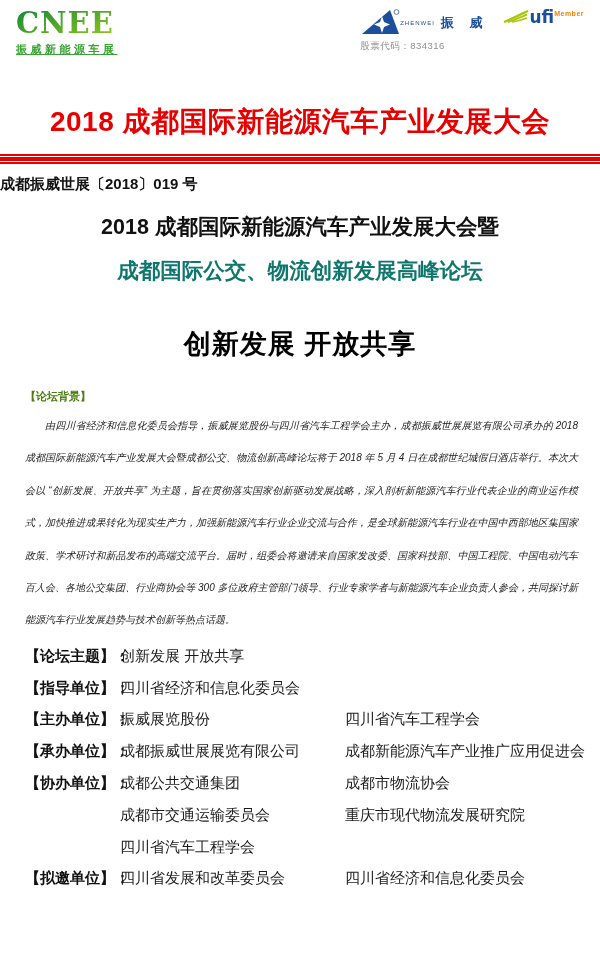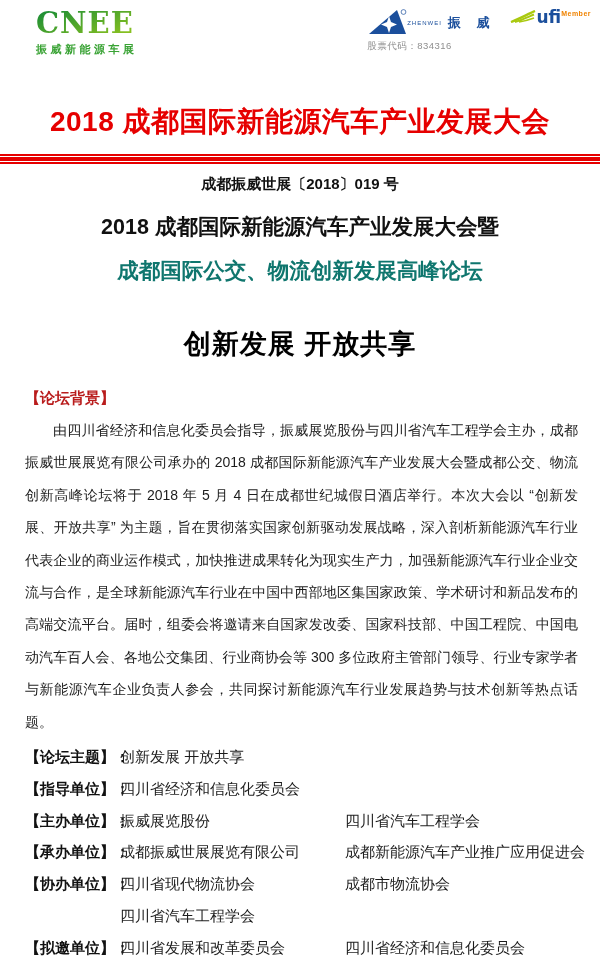--- a/index.html
+++ b/index.html
@@ -5,31 +5,31 @@
   * { margin:0; padding:0; box-sizing:border-box; }
   html,body { width:600px; background:#ffffff; }
   body {
     height:970px; overflow:hidden; position:relative;
     font-family:"Liberation Sans", sans-serif;
     color:#1c1c1c;
   }
 
   
   .header { display:flex; justify-content:space-between; align-items:flex-start;
-            padding:9px 9px 0 16px; height:62px;margin-left:20px; }
+            padding:9px 16px 0 16px; height:62px; }
   .cnee-text {
     font-family:"DejaVu Serif", serif; font-weight:bold;
     font-size:29px; line-height:29px; letter-spacing:1px;
     color:#2f9e3c;
     background:linear-gradient(160deg,#1f8f35 10%,#8dc31f 90%);
     -webkit-background-clip:text; background-clip:text;
     -webkit-text-fill-color:transparent;
   }
   .cnee-sub { color:#3aa335; font-size:11px; font-weight:bold;
-              letter-spacing:3.5px; margin-top:4px; }
+              letter-spacing:3.5px; margin-top:4px;text-decoration:underline; }
 
   .logos-right { display:flex; flex-direction:column; align-items:flex-start; }
   .logos-row { display:flex; gap:13px; align-items:flex-start; }
   .zw { display:flex; flex-direction:row; align-items:center; }
   .zw-en { font-size:6px; color:#1b4f9c; letter-spacing:1px; line-height:6px; margin-top:1px; }
   .zw-cn { font-size:13px; color:#1b4f9c; font-weight:bold; letter-spacing:6px;
            line-height:14px; margin-top:1px; text-indent:6px; }
   .ufi { display:flex; flex-direction:row; align-items:flex-start; padding-top:1px; }
   .ufi-text { font-size:17px; font-weight:bold; color:#1b4f9c; line-height:14px;
               font-family:"DejaVu Sans", sans-serif; }
@@ -38,30 +38,30 @@
 
   
   .banner-title { margin-top:41px; text-align:center; color:#e60000;
                   font-size:28px; font-weight:bold; letter-spacing:0.5px; }
   .red-rule { margin-top:13px; }
   .red-rule .thin  { height:2px; background:#e60000; }
   .red-rule .gap   { height:1px; background:#ffffff; }
   .red-rule .thick { height:4px; background:#e60000; }
 
   
-  .doc-number { text-align:center; font-weight:bold; font-size:15px; margin-top:11px; color:#111; }
+  .doc-number { text-align:left; font-weight:bold; font-size:15px; margin-top:11px; color:#111; }
   .heading-1  { text-align:center; font-weight:bold; font-size:21.5px; margin-top:18px; color:#111; }
   .heading-2  { text-align:center; font-weight:bold; font-size:21.5px; margin-top:15px; color:#0f766e; }
   .slogan     { text-align:center; font-weight:900; font-size:27px; margin-top:41px;
                 letter-spacing:1px; color:#000; }
 
   
-  .section-label { font-weight:bold; font-size:15px; margin:27px 0 0 25px; color:#b91c1c; }
-  .paragraph { margin:6px 22px 0 25px; font-size:14px; line-height:32.4px;
-               text-align:justify; text-indent:2em; color:#1c1c1c; }
+  .section-label { font-weight:bold; font-size:11px; margin:27px 0 0 25px; color:#4d7c0f; }
+  .paragraph { margin:6px 22px 0 25px; font-size:10px; line-height:32.4px;
+               text-align:justify; text-indent:2em; color:#1c1c1c;font-style:italic; }
 
   .info-table { margin:3px 18px 0 25px; }
   .info-line  { display:grid; grid-template-columns:95px 225px 1fr;
                 line-height:31.8px; font-size:15px; }
   .info-line span { white-space:nowrap; }
   .row-label  { font-weight:bold; color:#111; }
 </style>
 </head>
 <body>
 
@@ -129,22 +129,27 @@
     <span class="row-col1">振威展览股份</span>
     <span class="row-col2">四川省汽车工程学会</span>
   </div>
   <div class="info-line">
     <span class="row-label">【承办单位】：</span>
     <span class="row-col1">成都振威世展展览有限公司</span>
     <span class="row-col2">成都新能源汽车产业推广应用促进会</span>
   </div>
   <div class="info-line">
     <span class="row-label">【协办单位】：</span>
-    <span class="row-col1">四川省现代物流协会</span>
+    <span class="row-col1">成都公共交通集团</span>
     <span class="row-col2">成都市物流协会</span>
+  </div>
+  <div class="info-line">
+    <span class="row-label"></span>
+    <span class="row-col1">成都市交通运输委员会</span>
+    <span class="row-col2">重庆市现代物流发展研究院</span>
   </div>
   <div class="info-line">
     <span class="row-label"></span>
     <span class="row-col1">四川省汽车工程学会</span>
     <span class="row-col2"></span>
   </div>
   <div class="info-line">
     <span class="row-label">【拟邀单位】：</span>
     <span class="row-col1">四川省发展和改革委员会</span>
     <span class="row-col2">四川省经济和信息化委员会</span>

